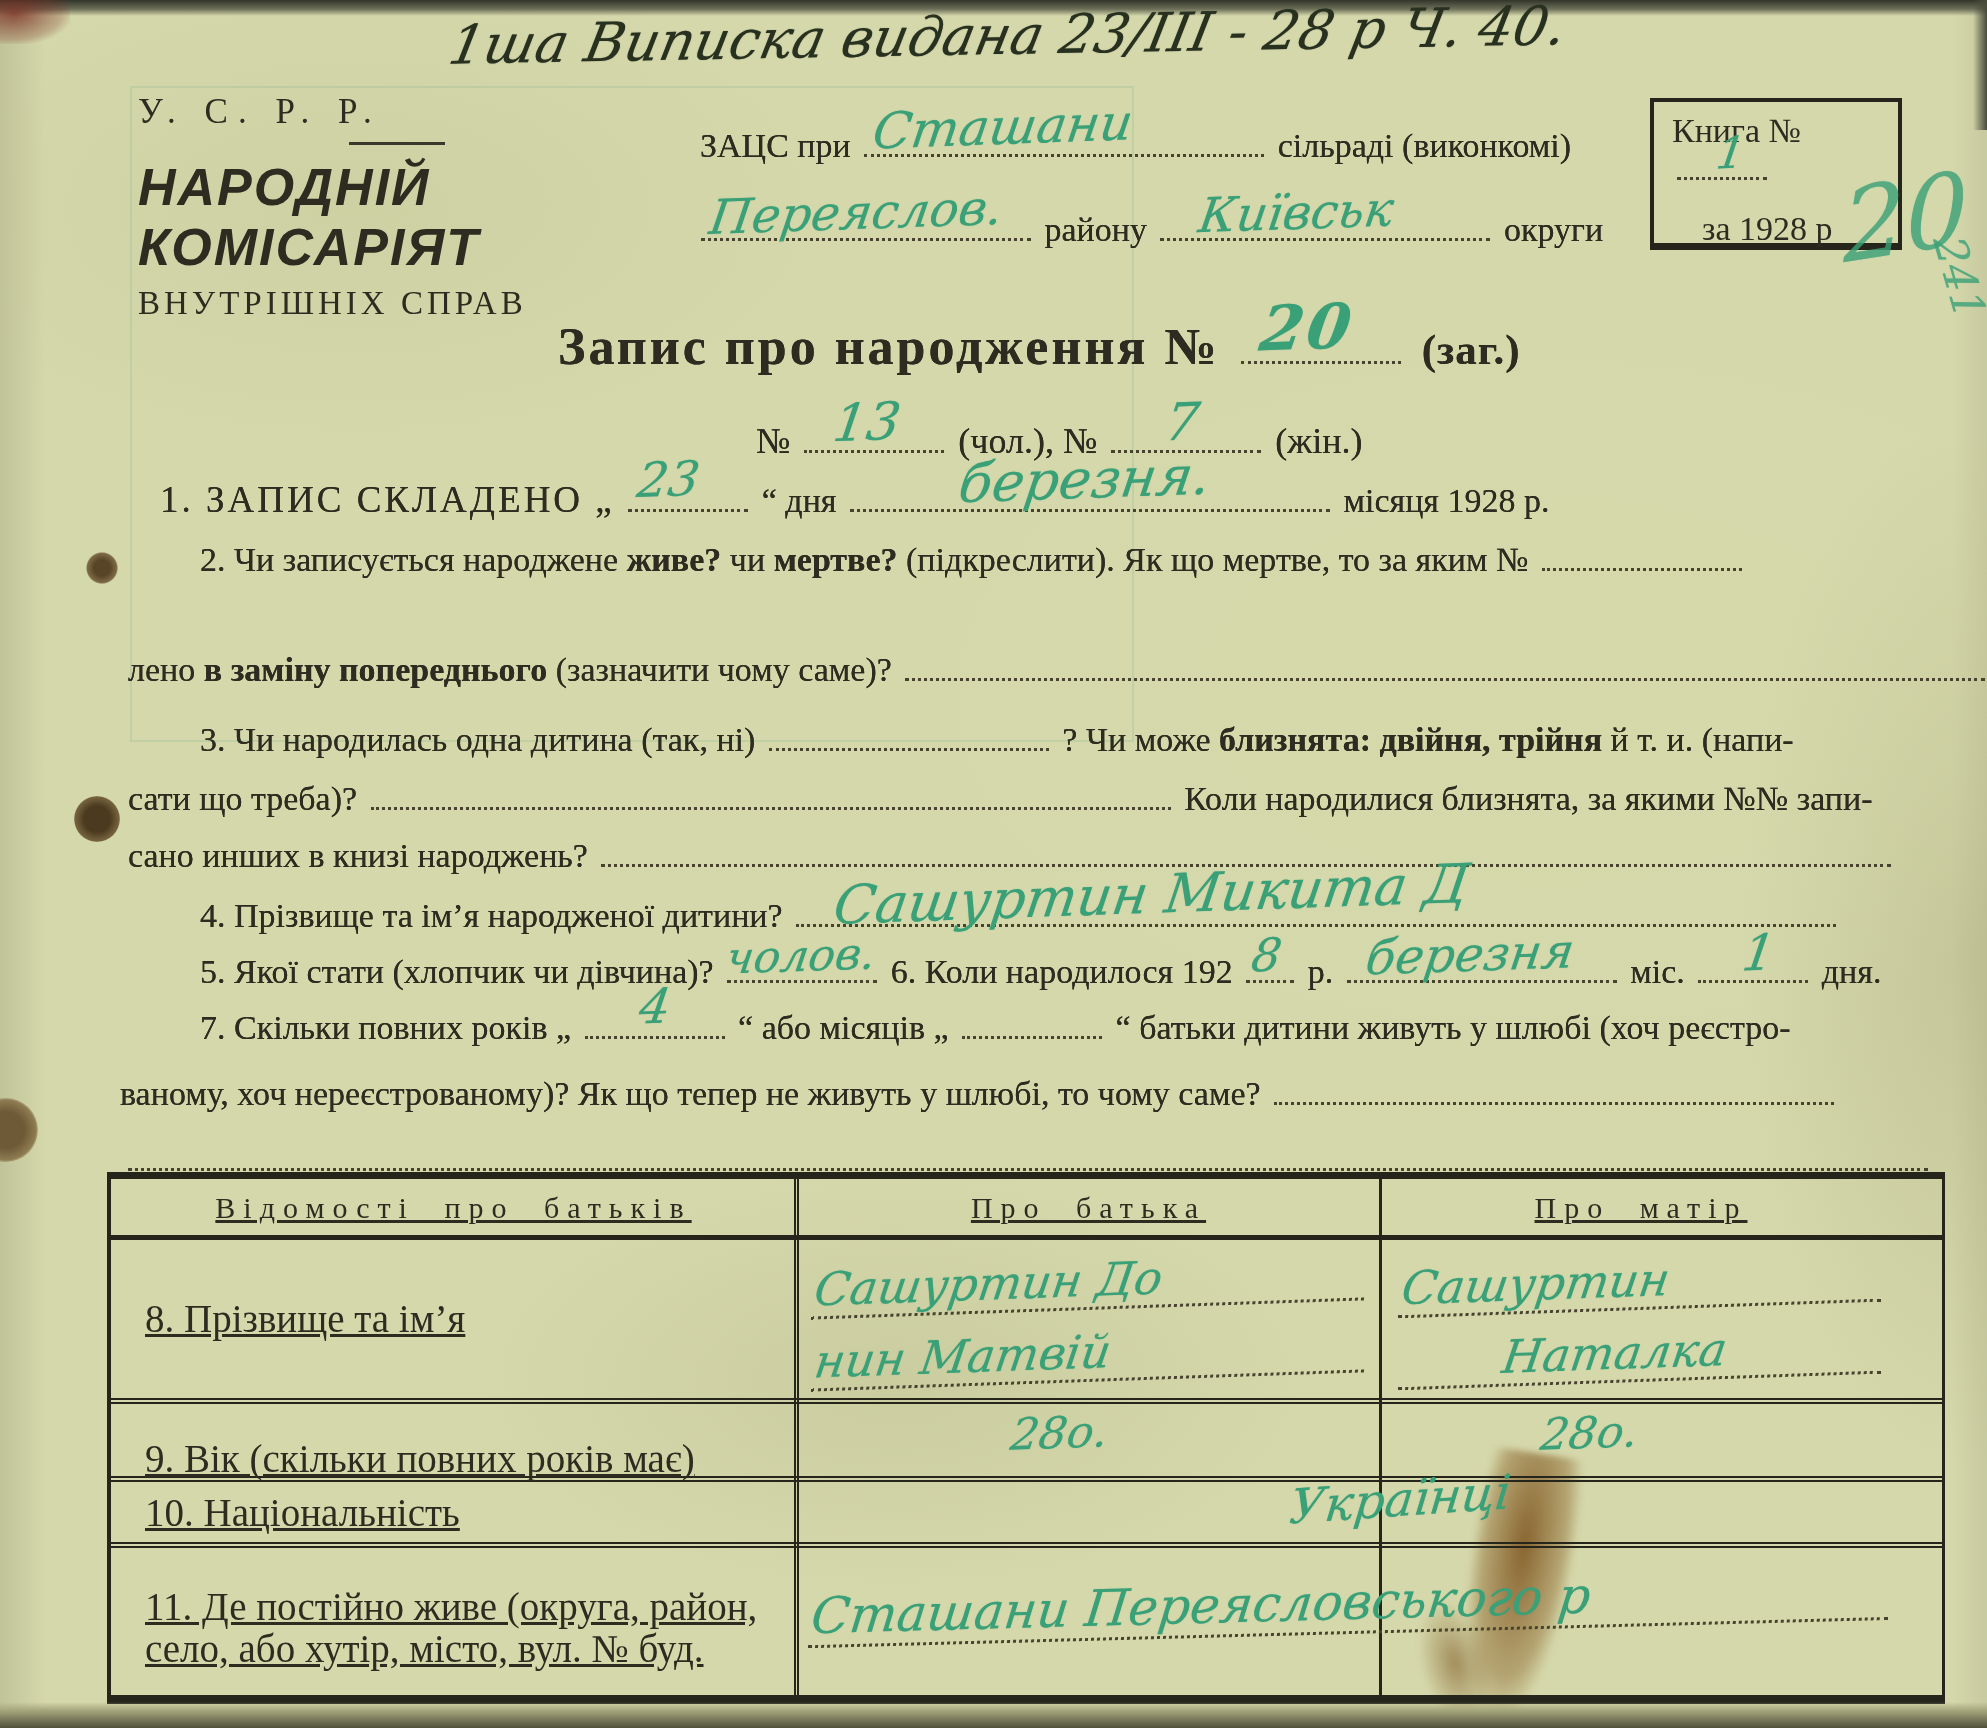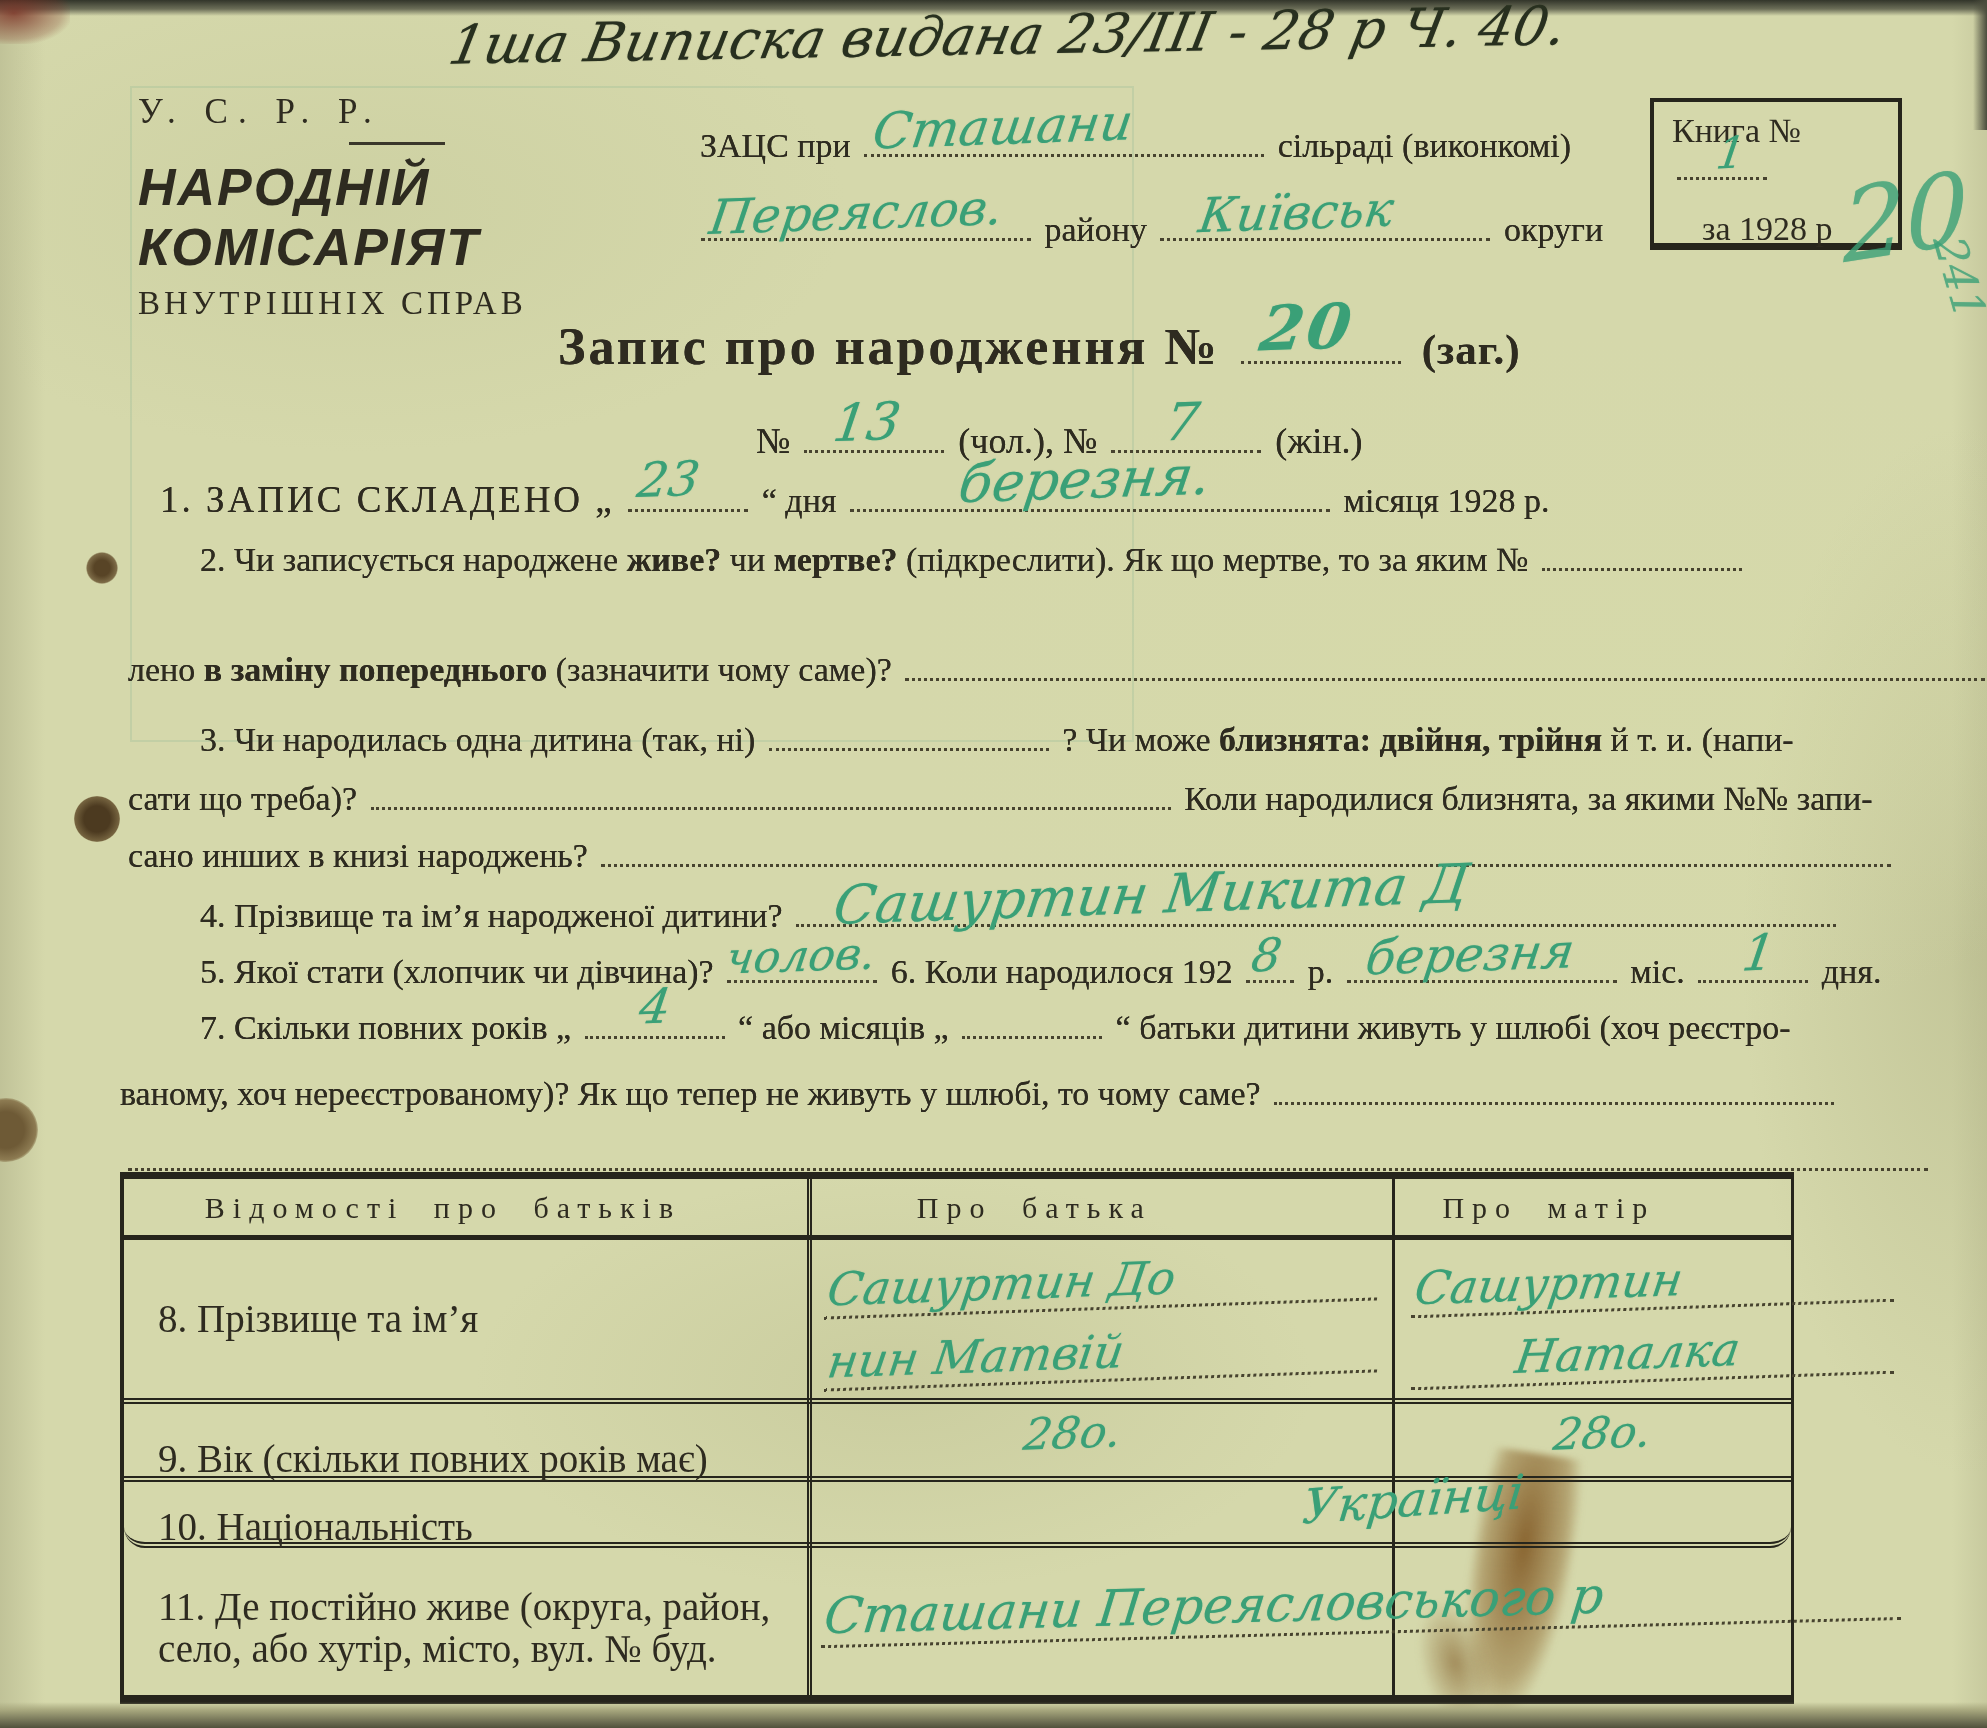--- a/index.html
+++ b/index.html
@@ -52,33 +52,33 @@
   .kom2{font-size:33px;letter-spacing:4px;margin-top:8px;}
   .bookbox{position:absolute;left:1650px;top:98px;width:252px;height:152px;
     border:4px solid #26251c;border-bottom-width:7px;font-size:34px;padding:10px 0 0 18px;box-sizing:border-box;}
   .stamp20{position:absolute;left:1842px;top:168px;font-size:100px;opacity:.8;
     transform:rotate(-9deg) skewX(-8deg);line-height:1;}
   .m241{position:absolute;left:1918px;top:252px;font-size:44px;opacity:.8;
     transform:rotate(74deg) skewX(-6deg);}
   .titlerow{left:558px;top:316px;font-size:52px;font-weight:bold;letter-spacing:3px;}
   .titlerow .zag{font-size:43px;font-weight:bold;letter-spacing:1px;}
   .caps1{letter-spacing:3px;font-size:37px;}
-  .tbl{position:absolute;left:120px;top:1172px;width:1674px;height:532px;box-sizing:border-box;
+  .tbl{position:absolute;left:107px;top:1172px;width:1838px;height:532px;box-sizing:border-box;
     border-top:7px solid #26251c;border-left:4px solid #26251c;
-    border-right:3px solid #26251c;border-bottom:9px solid #26251c;}
+    border-right:3px solid #26251c;border-bottom:9px solid #26251c;text-decoration:underline;}
   .thead{display:flex;height:56px;border-bottom:5px solid #26251c;
     font-size:30px;letter-spacing:8px;word-spacing:14px;}
   .thead>div{line-height:58px;text-align:center;box-sizing:border-box;}
   .tc1{width:685px;}
   .tc2{width:585px;}
   .tc3{width:520px;}
   .trow{box-sizing:border-box;font-size:39px;padding-left:34px;}
   .r8{height:164px;border-bottom:6px double #26251c;padding-top:56px;}
   .r9{height:78px;border-bottom:6px double #26251c;padding-top:32px;}
-  .r10{height:66px;border-bottom:6px double #26251c;padding-top:22px;border-radius:21px;}
+  .r10{height:66px;border-bottom:6px double #26251c;padding-top:8px;}
   .r11{height:148px;padding-top:38px;line-height:42px;}
   .vd1{position:absolute;left:683px;top:0;bottom:0;width:0;border-left:5px double #26251c;}
   .vd2{position:absolute;left:1268px;top:0;bottom:0;width:0;border-left:3px solid #26251c;}
   .cellhw{position:absolute;border-bottom:3px dotted #47432f;padding-bottom:4px;font-size:46px;line-height:1;}
   .nob{border-bottom:none;}
 </style>
 </head>
 <body>
 
 <div class="page">

